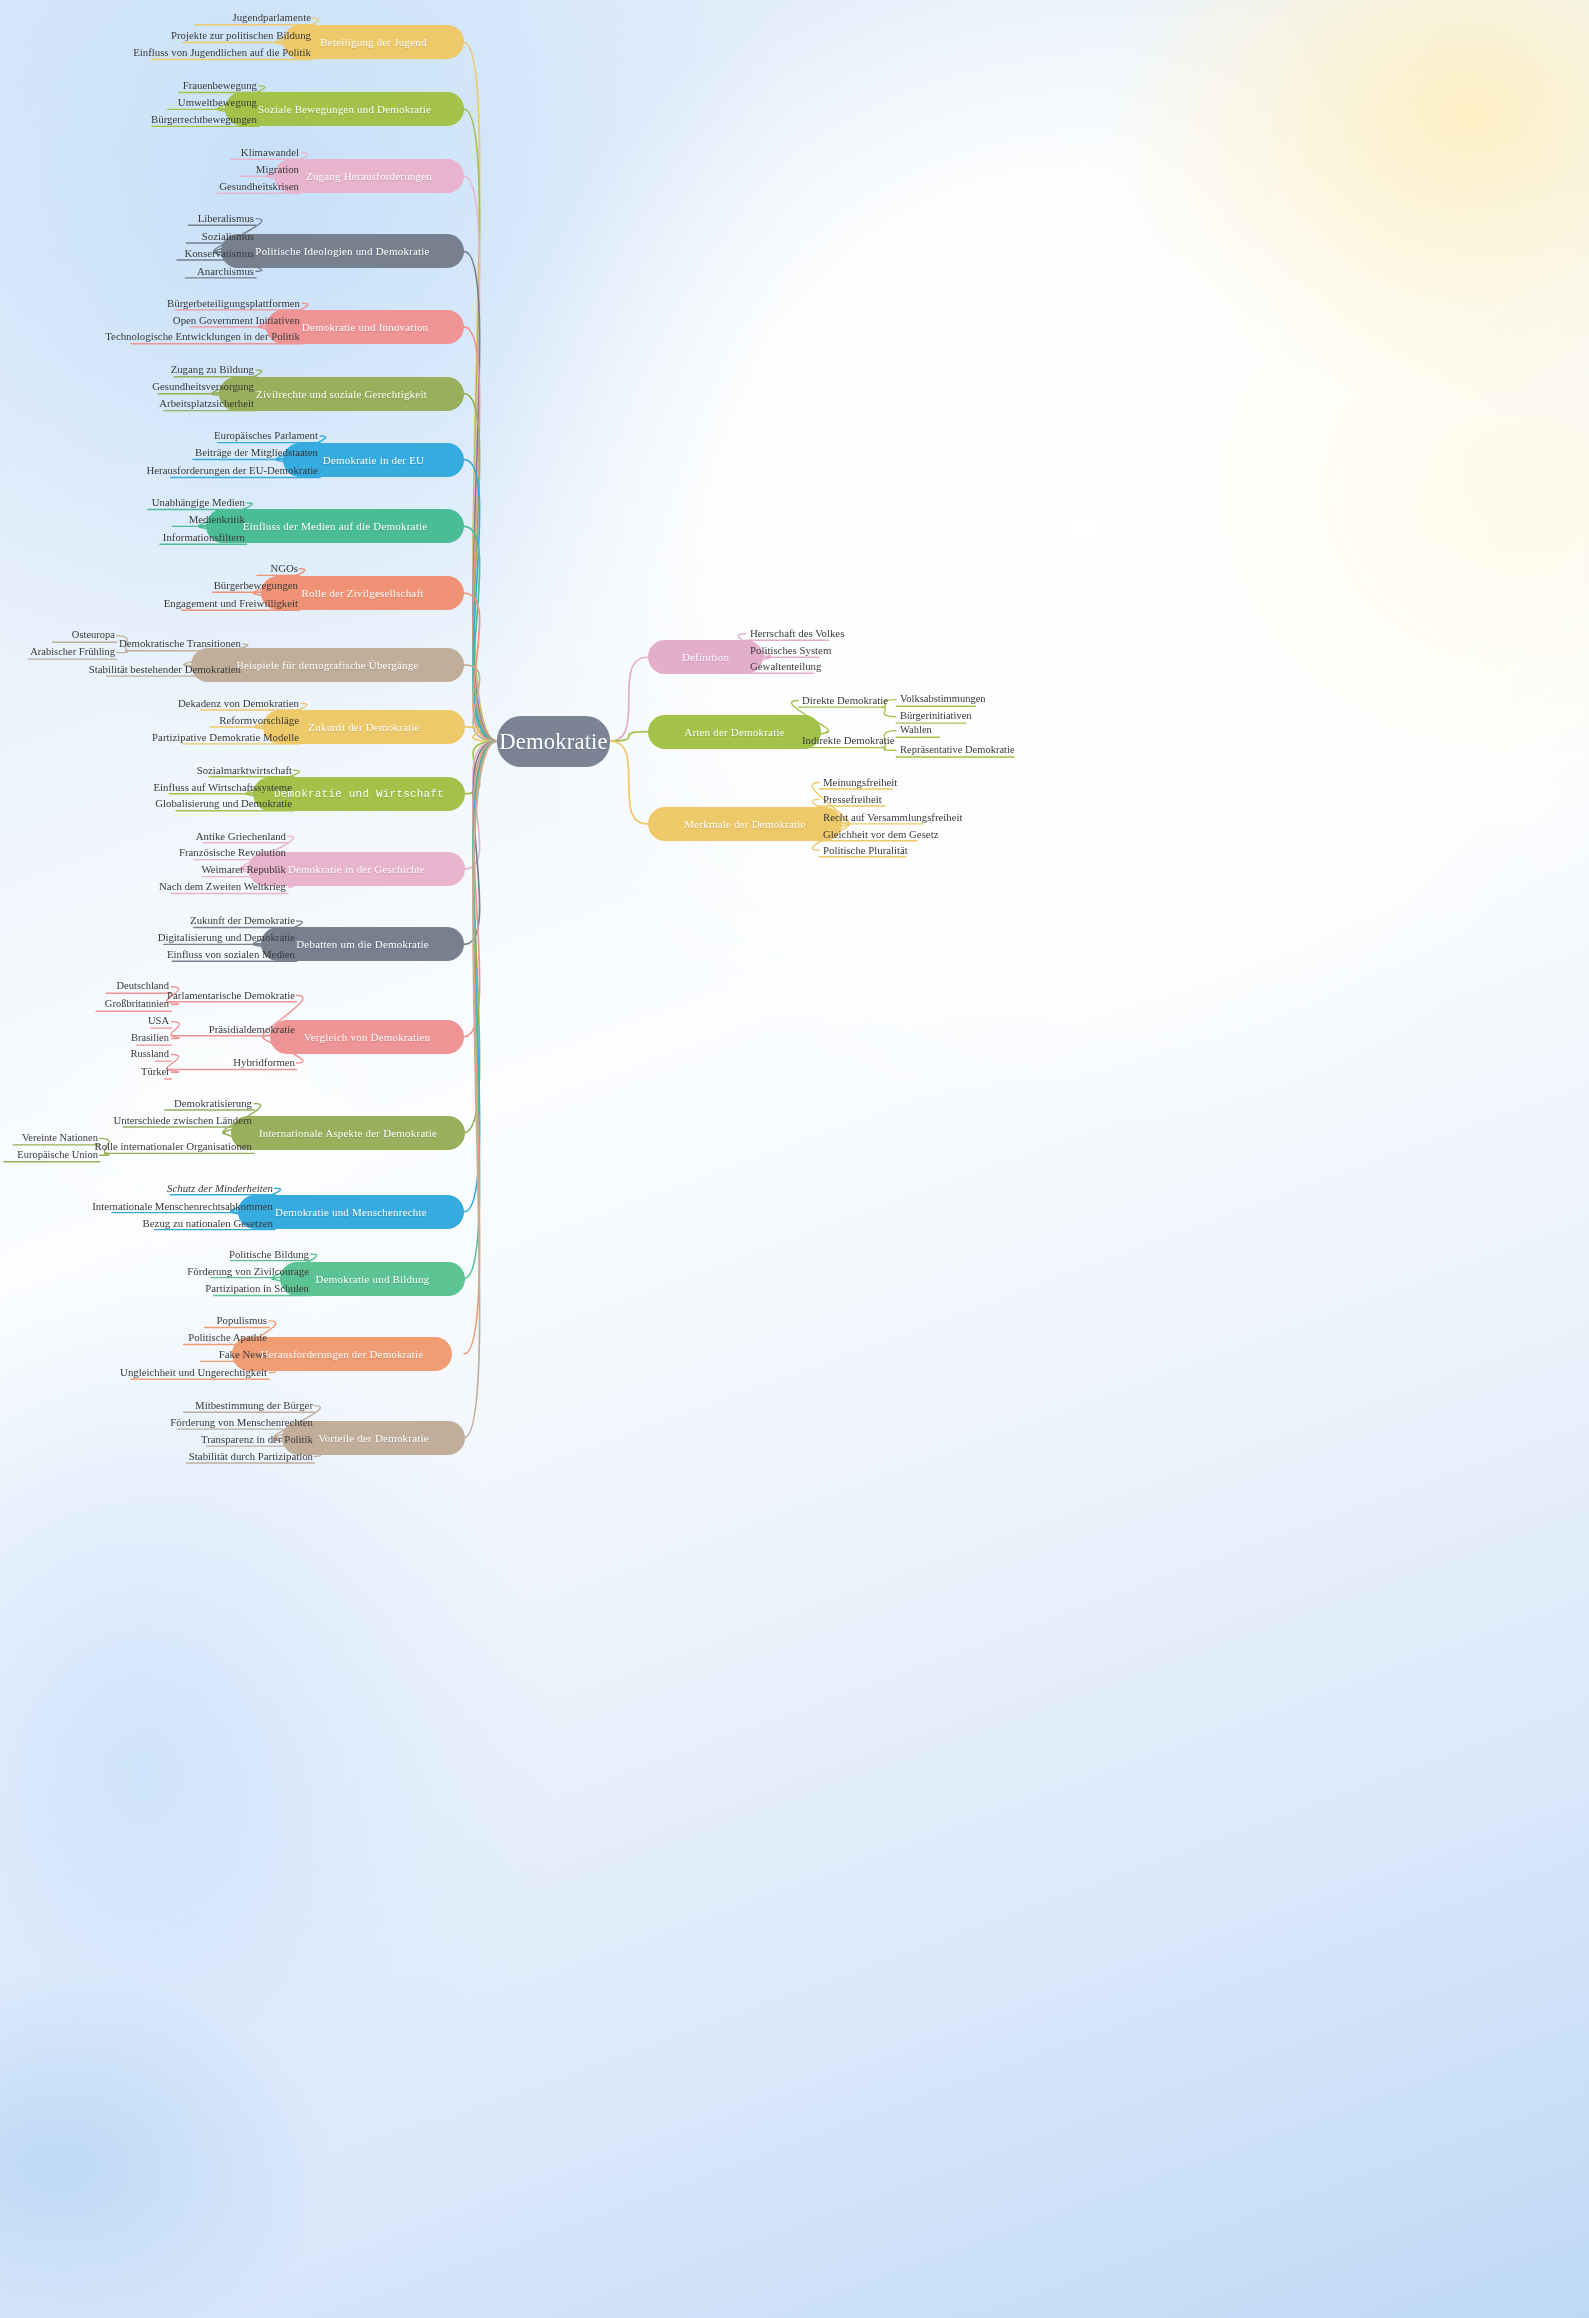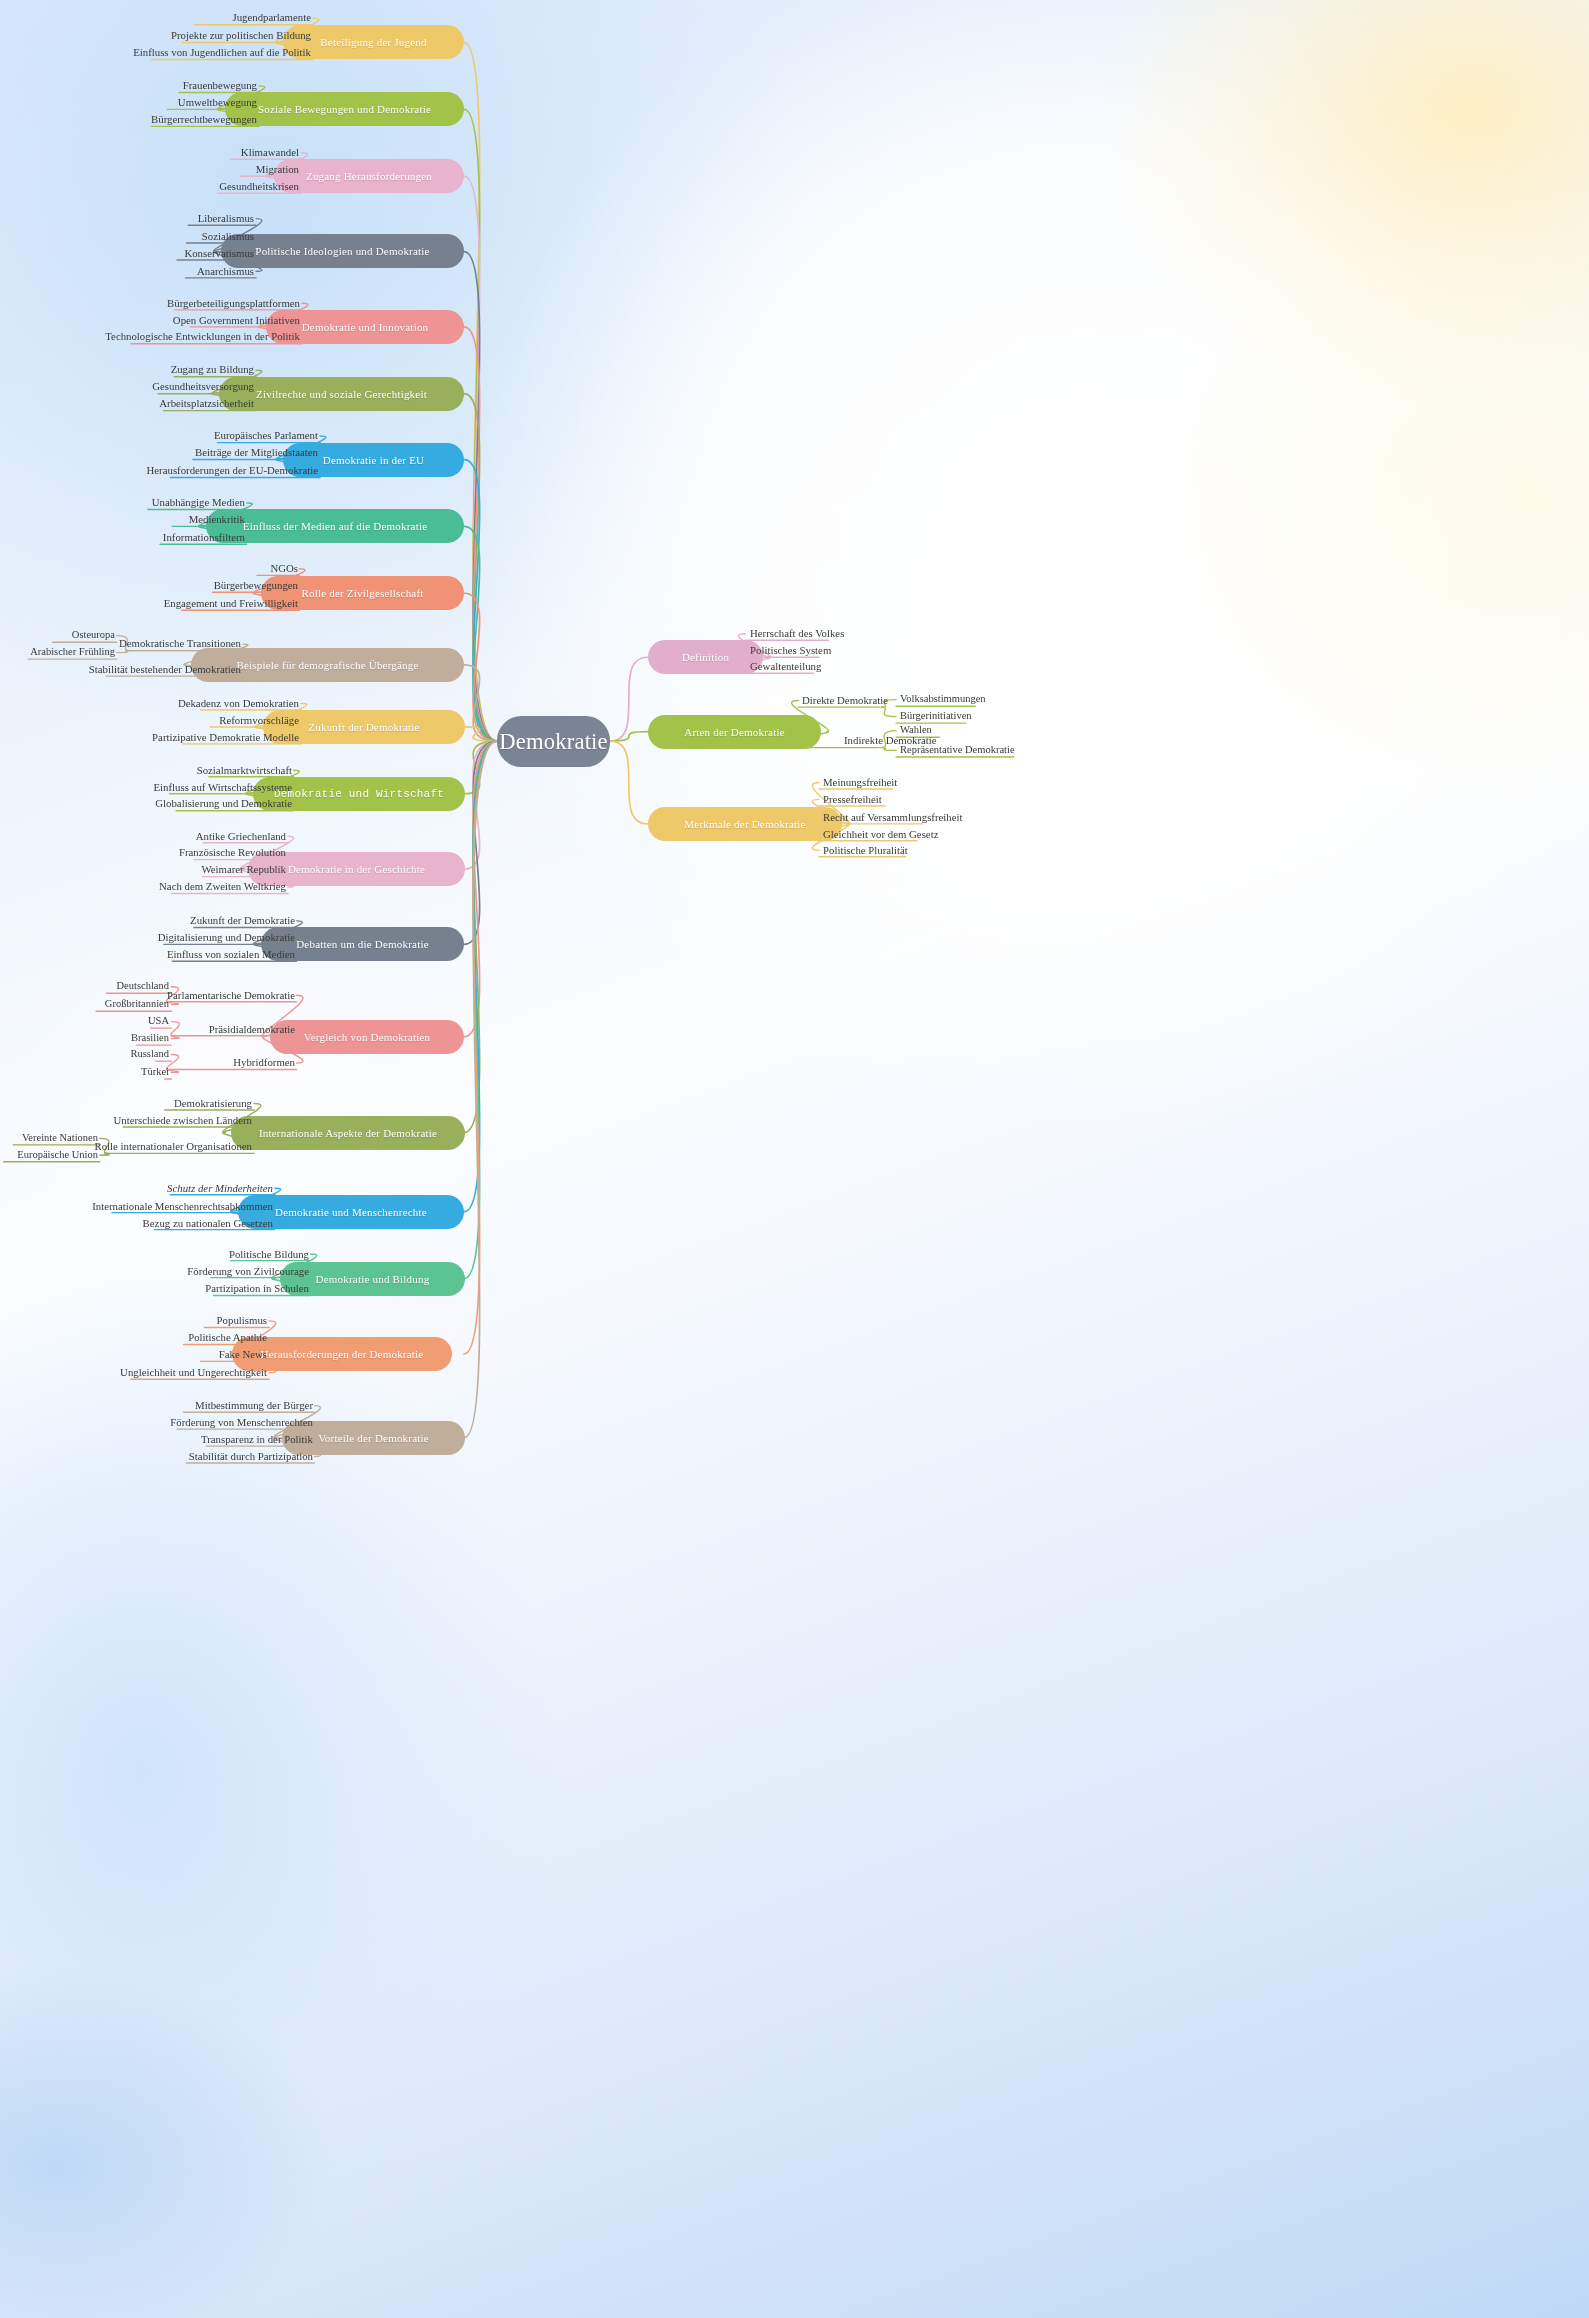--- a/index.html
+++ b/index.html
@@ -269,21 +269,21 @@
   <div id="nodes">
       <div class="node root" style="background: rgb(123, 132, 148); left: 497px; top: 716px; transform: translateX(0px); width: 113px;">Demokratie</div>
       <div class="node main" style="background: rgb(226, 174, 203); left: 648px; top: 640px; min-width: 115px;">Definition</div>
       <div class="leaf lvl2" style="top: 628px; left: 750px;">Herrschaft des Volkes</div>
       <div class="leaf lvl2" style="top: 645px; left: 750px;">Politisches System</div>
       <div class="leaf lvl2" style="top: 661px; left: 750px;">Gewaltenteilung</div>
       <div class="node main" style="background: rgb(163, 194, 74); left: 648px; top: 715px; min-width: 173px;">Arten der Demokratie</div>
       <div class="leaf lvl2" style="top: 695px; left: 802px;">Direkte Demokratie</div>
       <div class="leaf lvl3" style="top: 694px; left: 900px;">Volksabstimmungen</div>
       <div class="leaf lvl3" style="top: 711px; left: 900px;">Bürgerinitiativen</div>
-      <div class="leaf lvl2" style="top: 735px; left: 844px;">Indirekte Demokratie</div>
+      <div class="leaf lvl2" style="top: 735px; left: 802px;">Indirekte Demokratie</div>
       <div class="leaf lvl3" style="top: 725px; left: 900px;">Wahlen</div>
       <div class="leaf lvl3" style="top: 745px; left: 900px;">Repräsentative Demokratie</div>
       <div class="node main" style="background: rgb(238, 201, 106); left: 648px; top: 807px; min-width: 194px;">Merkmale der Demokratie</div>
       <div class="leaf lvl2" style="top: 777px; left: 823px;">Meinungsfreiheit</div>
       <div class="leaf lvl2" style="top: 794px; left: 823px;">Pressefreiheit</div>
       <div class="leaf lvl2" style="top: 812px; left: 823px;">Recht auf Versammlungsfreiheit</div>
       <div class="leaf lvl2" style="top: 829px; left: 823px;">Gleichheit vor dem Gesetz</div>
       <div class="leaf lvl2" style="top: 845px; left: 823px;">Politische Pluralität</div>
       <div class="node main" style="background: rgb(238, 201, 106); top: 25.4px; left: 283px; min-width: 181px;">Beteiligung der Jugend</div>
       <div class="leaf lvl2" style="top: 12.2px; left: 0px; width: 311px; text-align: right;">Jugendparlamente</div>

